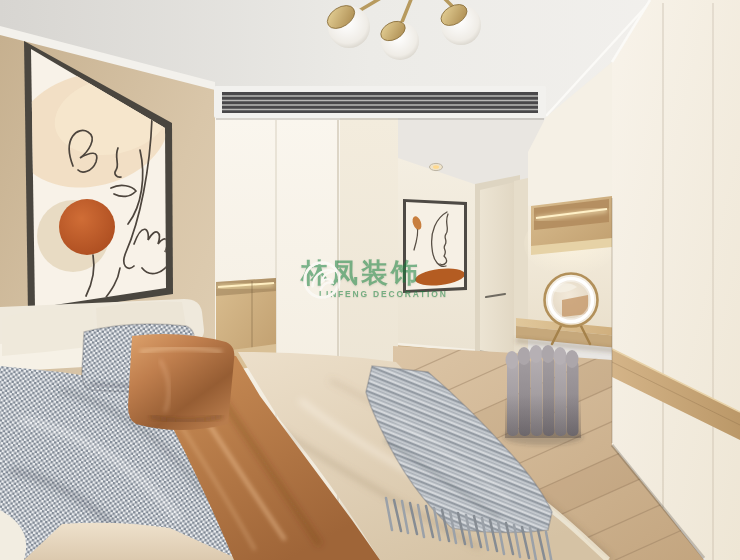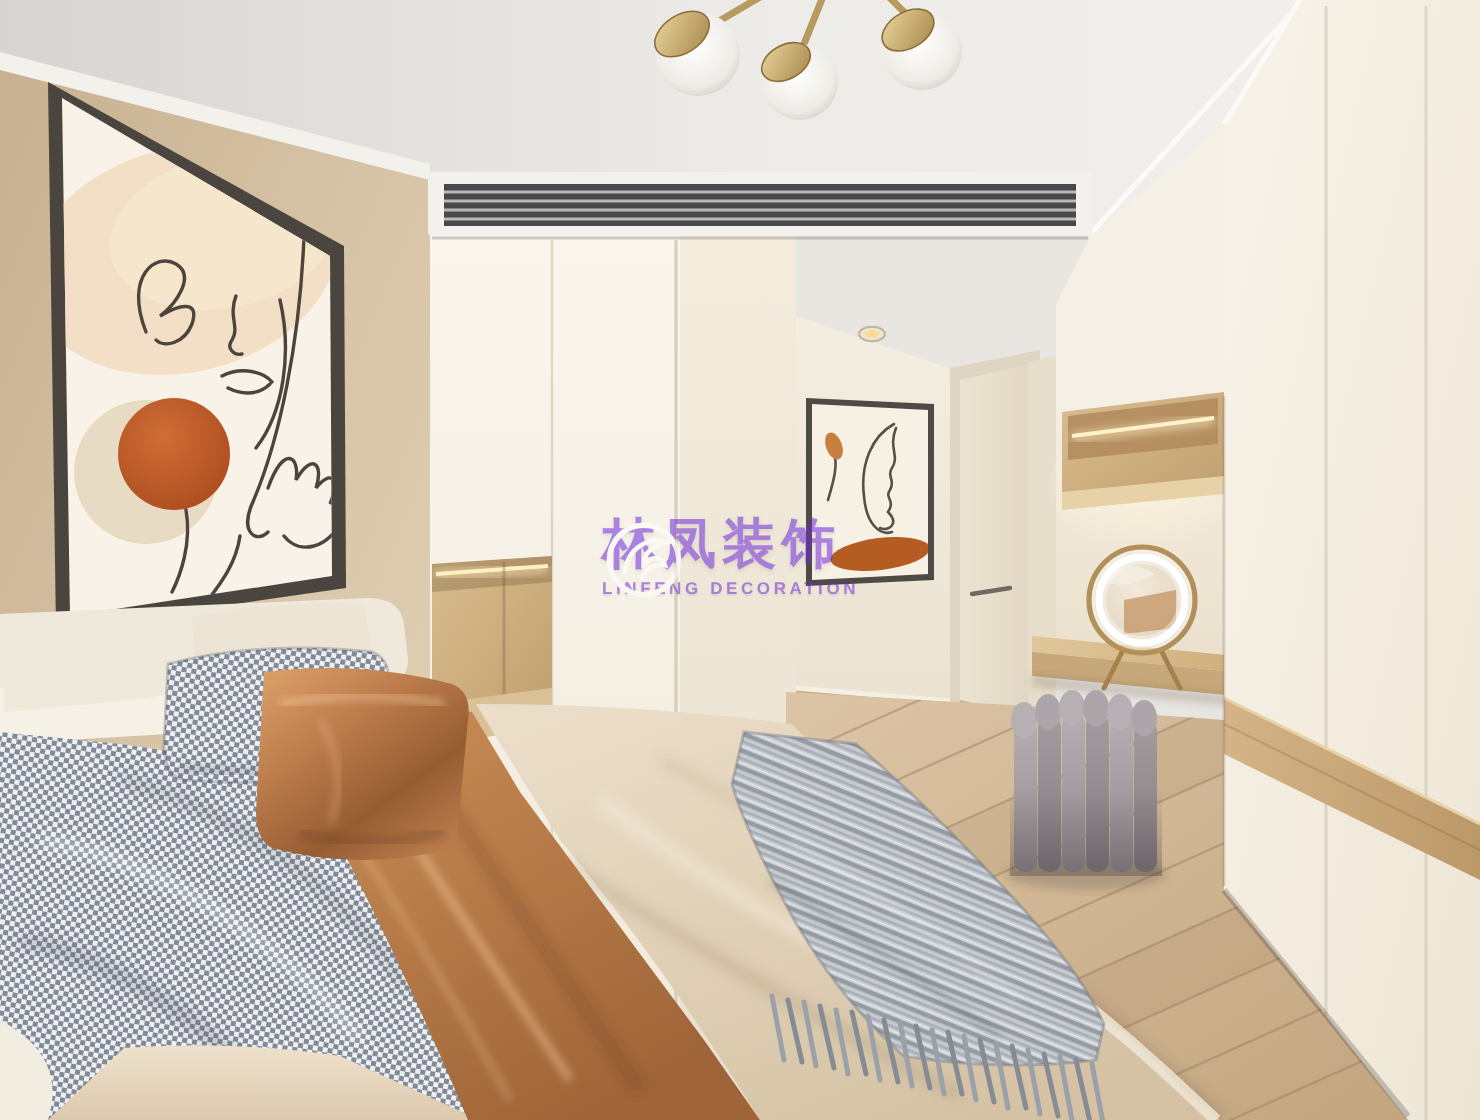--- a/index.html
+++ b/index.html
@@ -1,25 +1,25 @@
 <!DOCTYPE html>
 <html><head>
 <meta charset="utf-8">
 <style>
   html,body{margin:0;padding:0;background:#2a2a2a;font-family:"Liberation Sans",sans-serif;}
   .stage{position:relative;width:740px;height:560px;overflow:hidden;background:#e8e6e3;}
   .stage svg{position:absolute;left:0;top:0;}
   .watermark{position:absolute;left:301px;top:259px;display:flex;align-items:flex-end;gap:7px;
-             opacity:.55;color:#6d28d9;pointer-events:none;}
+             opacity:.55;color:#15803d;pointer-events:none;}
   .wm-logo{width:42px;height:42px;flex:0 0 auto;}
   .wm-text{display:flex;flex-direction:column;}
   .wm-zh{font-size:27px;font-weight:bold;letter-spacing:3px;line-height:1.05;white-space:nowrap;
          font-family:"DejaVu Sans",sans-serif;text-shadow:0 1px 2px rgba(125,115,100,.35);}
   .wm-en{font-size:8.5px;font-weight:bold;letter-spacing:1.8px;margin-top:2px;white-space:nowrap;
-         text-shadow:0 1px 1px rgba(125,115,100,.3);}
+         text-shadow:0 1px 1px rgba(125,115,100,.3);margin-left:18px;}
 </style>
 </head>
 <body>
 
 <div class="stage">
 <svg width="740" height="560" viewBox="0 0 740 560">
   <defs>
     <linearGradient id="ceilG" x1="0" y1="0" x2="1" y2="0">
       <stop offset="0" stop-color="#d7d5d1"></stop>
           <stop offset=".5" stop-color="#ecebe7"></stop>

